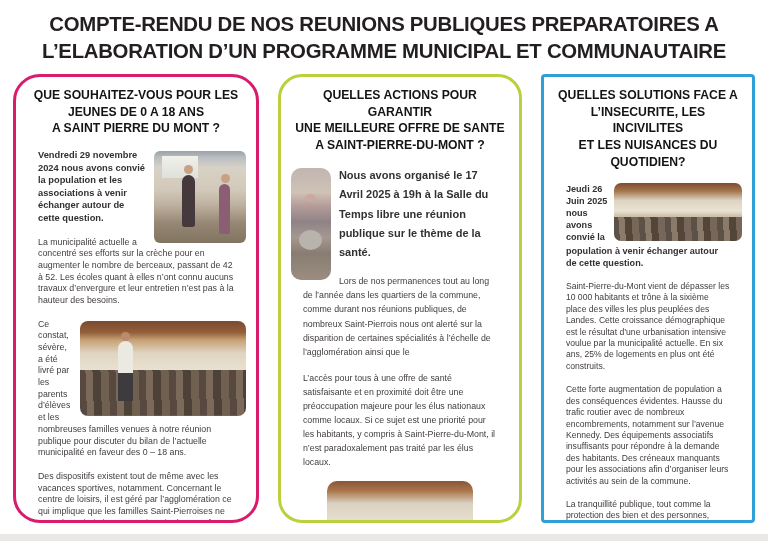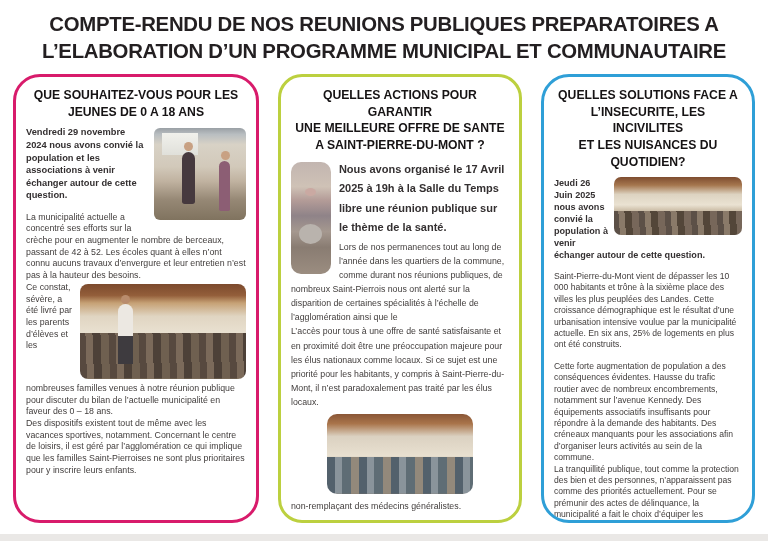--- a/index.html
+++ b/index.html
@@ -15,26 +15,26 @@
     color:#231f21; padding-top:11px; letter-spacing:-0.3px;
     transform:scaleX(.97); transform-origin:50% 0;
   }
   .columns{ display:flex; gap:19px; padding:9px 13px 0; align-items:flex-start; }
   .card{
     border:3.5px solid #000; border-radius:27px; height:449px;
     padding:7px 10px 6px; overflow:hidden; background:#fff;
   }
   .card.pink  { border-color:#d81b6b; width:254px; }
   .card.green { border-color:#bcd03f; width:252px; border-radius:24px; }
-  .card.blue  { border-color:#2f9fd7; width:221px; border-radius:28px; }
+  .card.blue  { border-color:#2f9fd7; width:221px; border-radius:4px; }
   .card-title{
     text-align:center; font-size:12.2px; font-weight:bold; color:#161314;
     line-height:1.38; margin:3px 0 6px;
   }
-  p{ margin:0; }
+  p{ margin:12px; }
   .gap-top{ margin-top:10px; }
   .body1{ font-size:8.8px; line-height:1.33; color:#403c3b; }
   .intro1{ font-weight:bold; color:#343031; font-size:9.3px; line-height:1.35; }
   .body2{ font-size:8.8px; line-height:1.6; color:#403c3b; }
   .intro2{ font-weight:bold; color:#343031; font-size:11px; line-height:1.75; margin-bottom:3px; }
   .body3{ font-size:8.6px; line-height:1.33; color:#403c3b; }
   .intro3{ font-weight:bold; color:#343031; font-size:9.1px; line-height:1.32; }
 
   .photo{ position:relative; overflow:hidden; }
   .photo-speakers{
@@ -108,20 +108,21 @@
   <div>COMPTE-RENDU DE NOS REUNIONS PUBLIQUES PREPARATOIRES A</div>
   <div>L’ELABORATION D’UN PROGRAMME MUNICIPAL ET COMMUNAUTAIRE</div>
 </header>
 
 <main class="columns">
 
   <section class="card pink">
     <h2 class="card-title">
       <div>QUE SOUHAITEZ-VOUS POUR LES</div>
       <div>JEUNES DE 0 A 18 ANS</div>
+      <div>A SAINT PIERRE DU MONT ?</div>
     </h2>
     <div class="body1">
       <div class="photo photo-speakers"></div>
       <p class="intro1">Vendredi 29 novembre 2024 nous avons convié la population et les associations à venir échanger autour de cette question.</p>
       <p class="gap-top">La municipalité actuelle a concentré ses efforts sur la crèche pour en augmenter le nombre de berceaux, passant de 42 à 52. Les écoles quant à elles n’ont connu aucuns travaux d’envergure et leur entretien n’est pas à la hauteur des besoins.</p>
       <div class="photo photo-audience"></div>
       <p>Ce constat, sévère, a été livré par les parents d’élèves et les nombreuses familles venues à notre réunion publique pour discuter du bilan de l’actuelle municipalité en faveur des 0 – 18 ans.</p>
       <p>Des dispositifs existent tout de même avec les vacances sportives, notamment. Concernant le centre de loisirs, il est géré par l’agglomération ce qui implique que les familles Saint-Pierroises ne sont plus prioritaires pour y inscrire leurs enfants.</p>
 
     </div>

